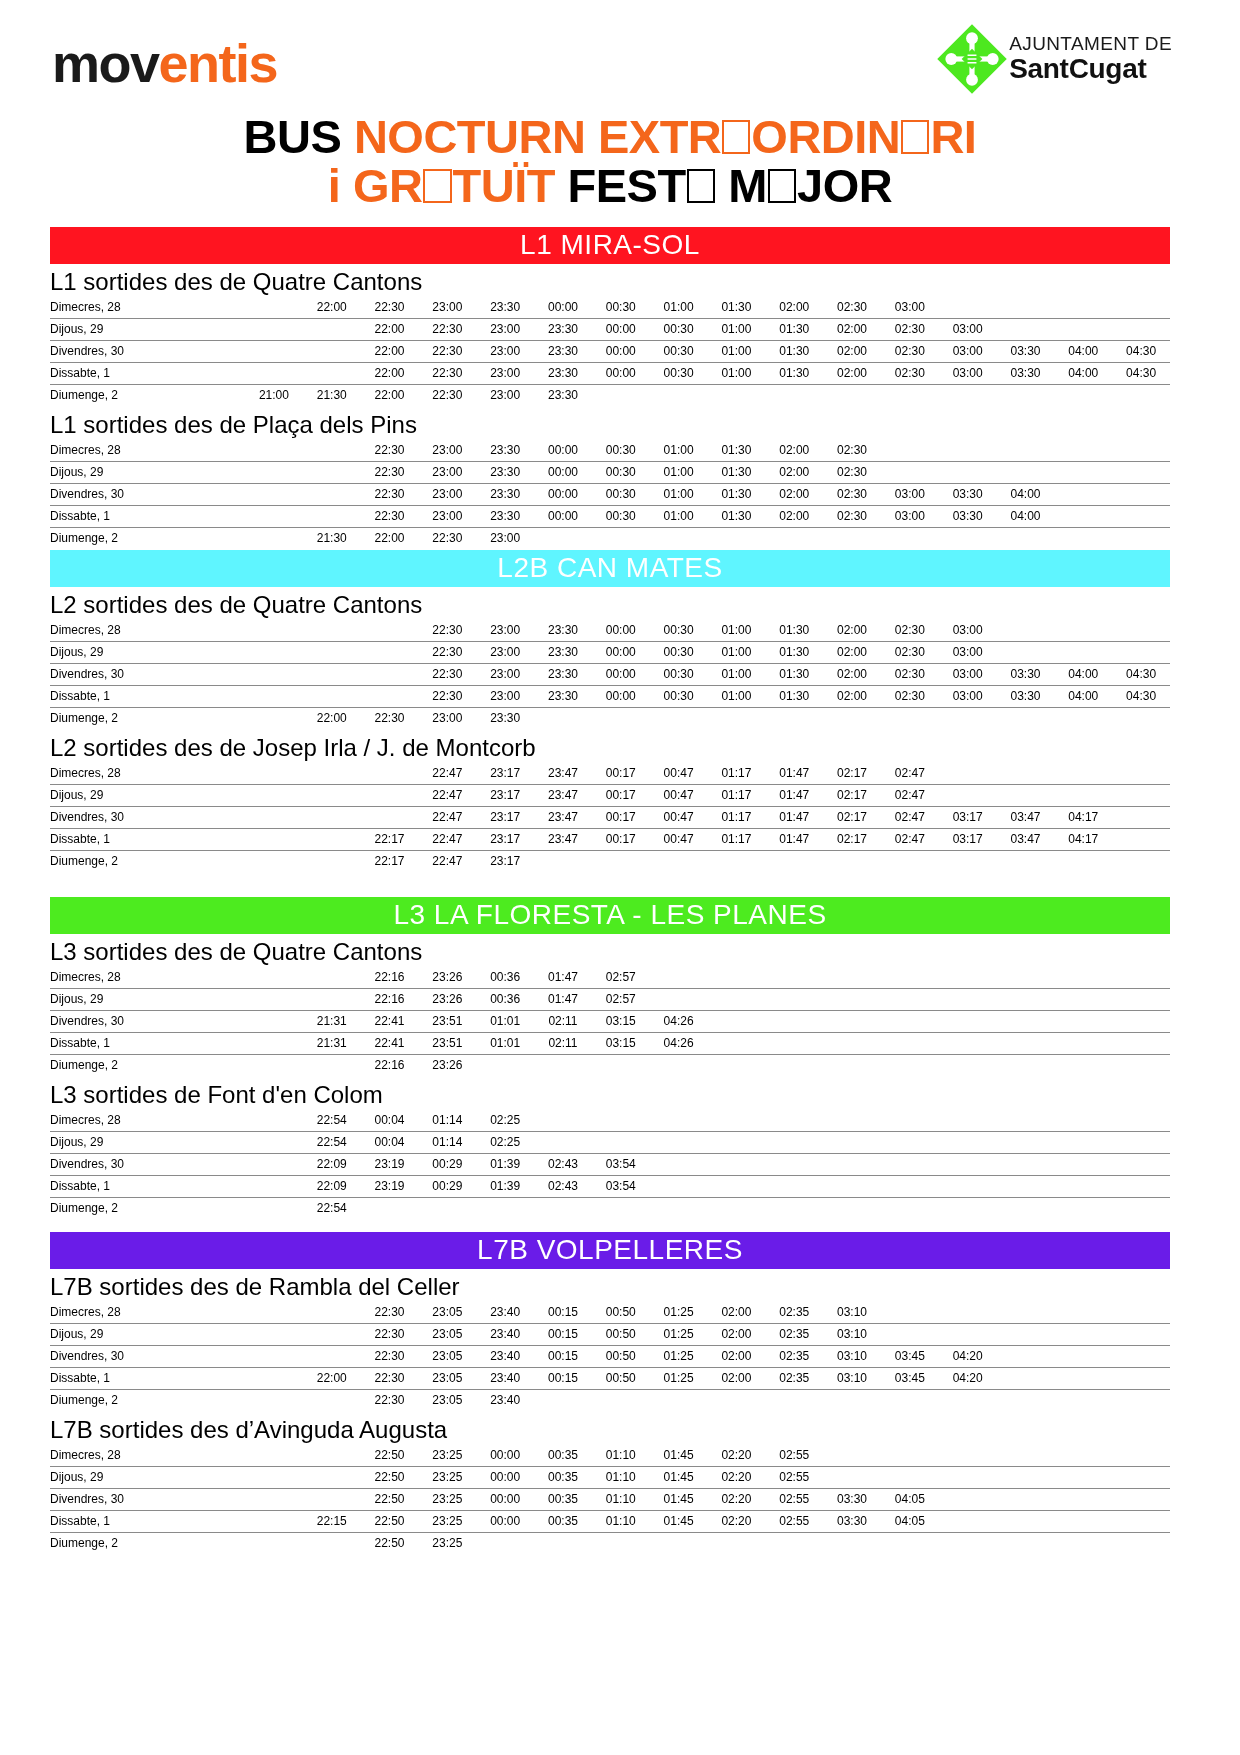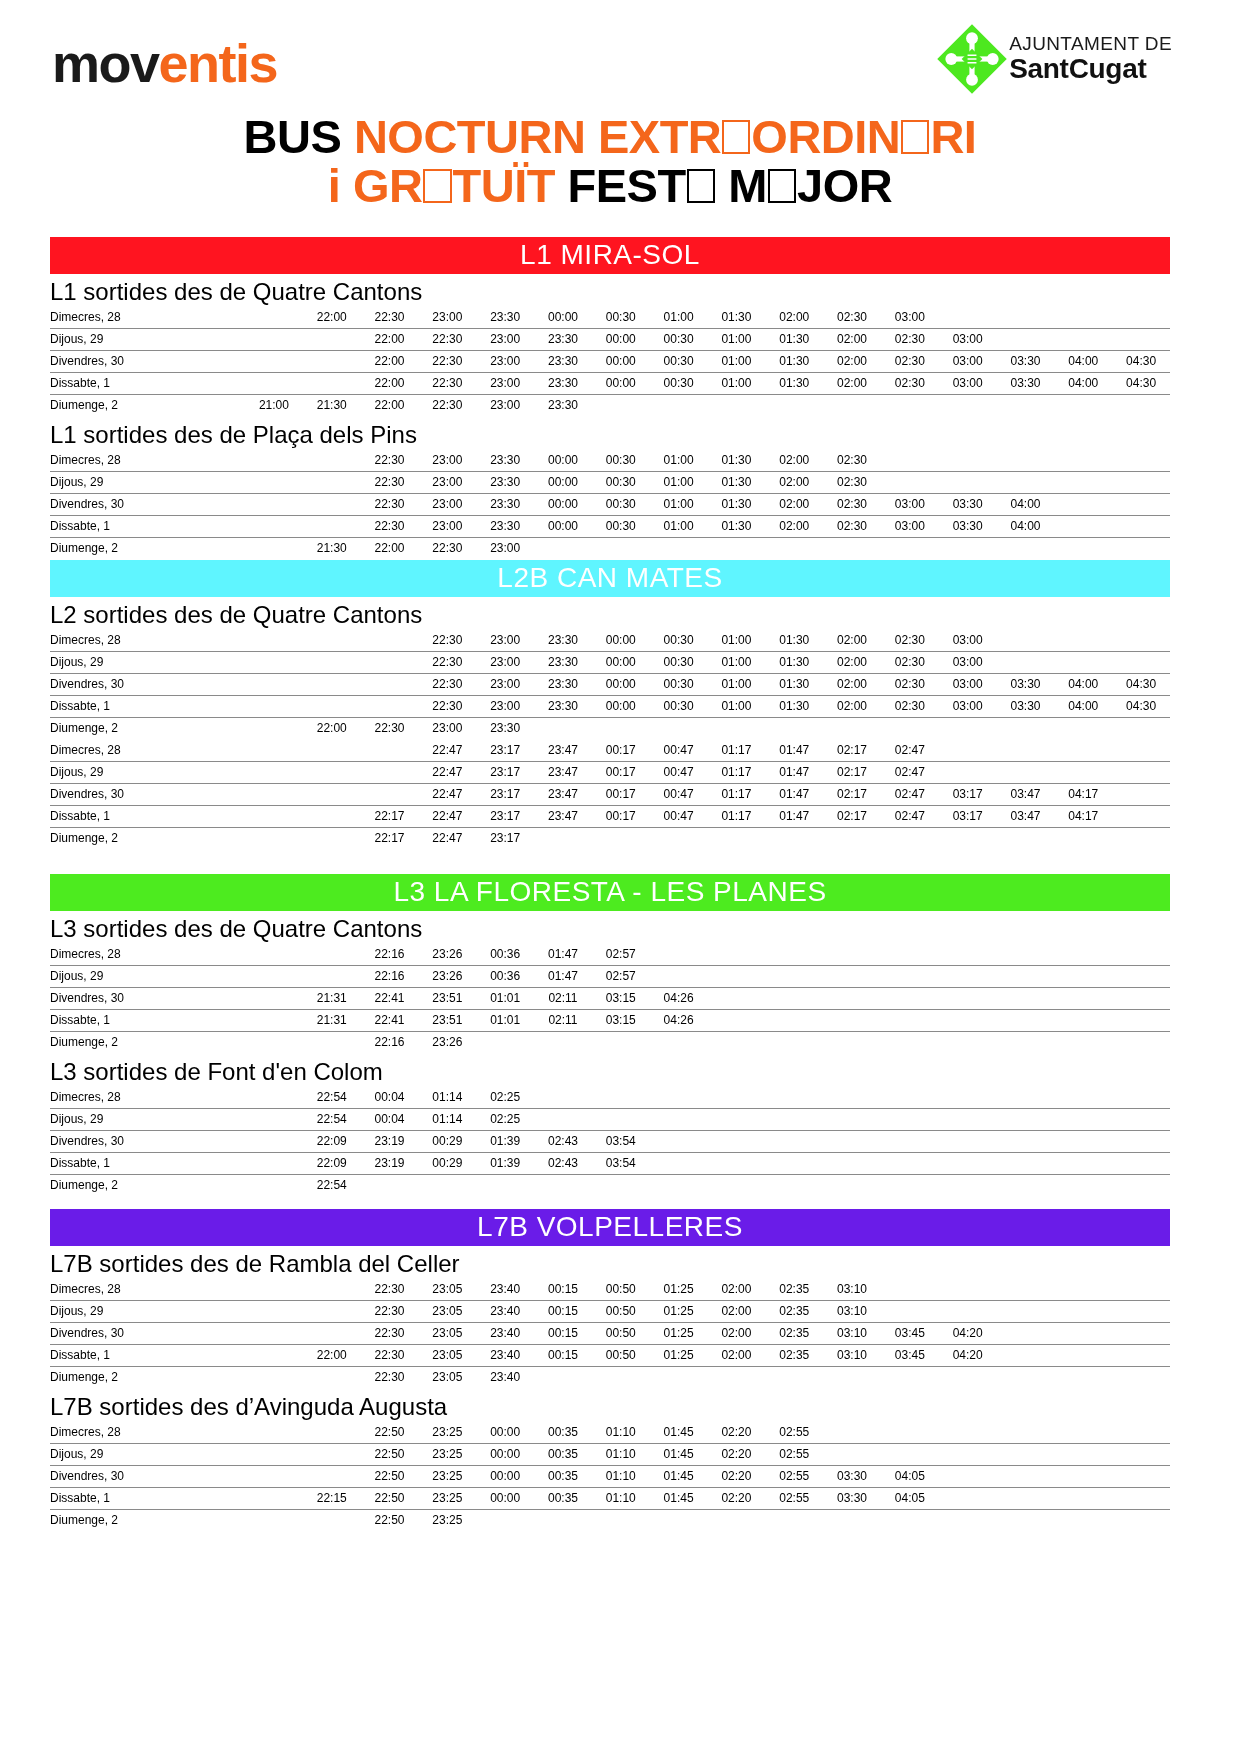--- a/index.html
+++ b/index.html
@@ -74,21 +74,21 @@
   .band {
     margin: 0 50px;
     height: 37px;
     display: flex;
     align-items: center;
     justify-content: center;
     color: #ffffff;
     font-size: 28px;
     letter-spacing: 0.5px;
   }
-  .band.l1  { background: #FF1420; margin-top: 26px; }
+  .band.l1  { background: #FF1420; margin-top: 16px; }
   .band.l2b { background: #5FF5FF; }
   .band.l3  { background: #4DEB1F; margin-top: 24px; }
   .band.l7b { background: #6A1CE8; margin-top: 12px; }
 
   
   .group { margin: 0 50px; }
   .group-title {
     font-size: 24px;
     padding: 4px 0 1px 0;
     white-space: nowrap;
@@ -468,20 +468,21 @@
               <td class="t">&nbsp;</td>
               <td class="t">&nbsp;</td>
               <td class="t">&nbsp;</td>
               <td class="t">&nbsp;</td>
               <td class="t">&nbsp;</td>
             </tr>
           </tbody>
         </table>
       </div>
       <div class="group">
+        <div class="group-title">L2 sortides des de Josep Irla / J. de Montcorb</div>
         <table class="times">
           <tbody>
             <tr>
               <td class="day">Dimecres, 28</td>
               <td class="t">&nbsp;</td>
               <td class="t">&nbsp;</td>
               <td class="t">&nbsp;</td>
               <td class="t">22:47</td>
               <td class="t">23:17</td>
               <td class="t">23:47</td>

